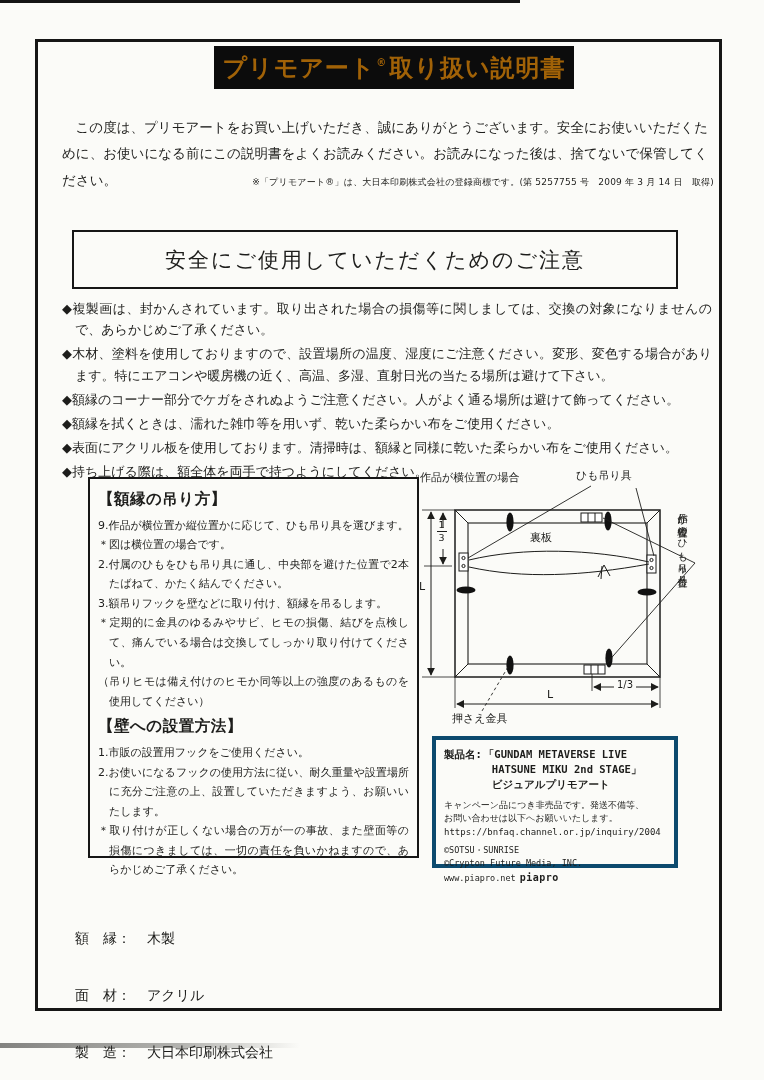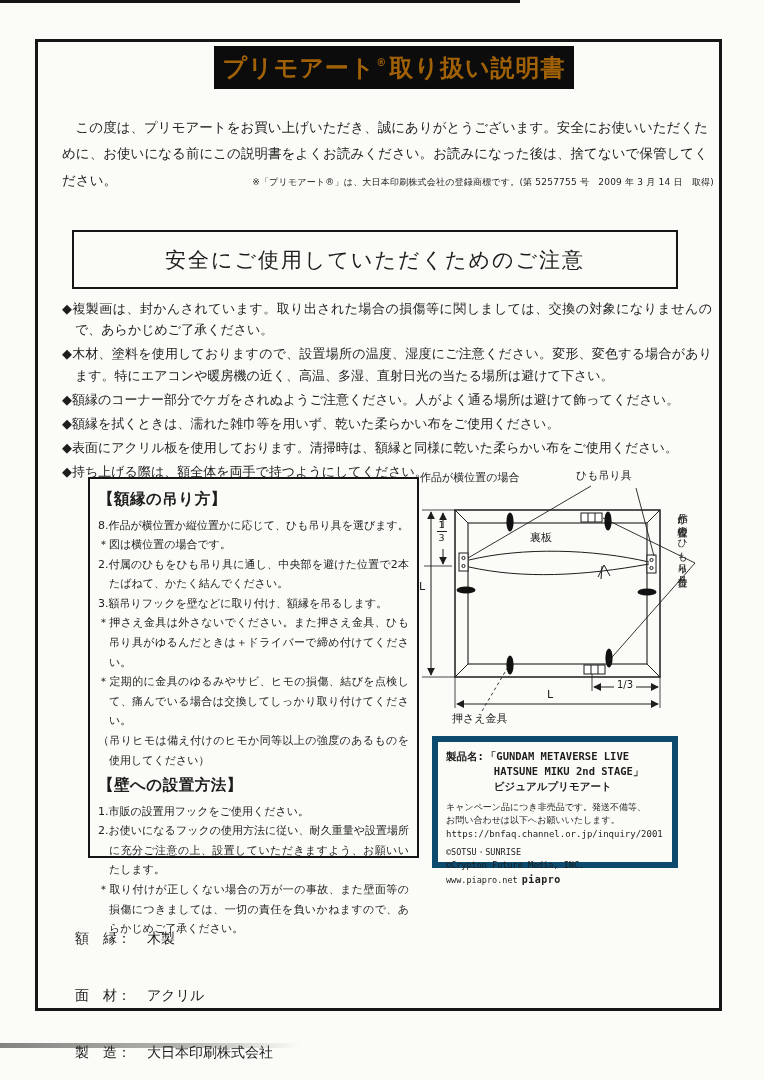--- a/index.html
+++ b/index.html
@@ -42,21 +42,21 @@
   .dg-l-left{left:1px;top:112px;}
   .dg-frac{position:absolute;left:17px;top:52px;display:flex;flex-direction:column;align-items:center;
     width:13px;font-size:9.5px;line-height:1.05;}
   .frac-bar{width:10px;height:1px;background:#1d1d1b;margin:1px 0;}
   .dg-l-bottom{left:129px;top:220px;}
   .dg-third{left:196px;top:211px;font-size:10px;background:#fbfbf8;padding:0 3px;}
   .dg-clip-label{left:34px;top:243px;}
   .dg-portrait{position:absolute;left:257px;top:38px;height:175px;writing-mode:vertical-rl;
     font-size:10px;letter-spacing:0.5px;}
 
-  .product-box{position:absolute;left:432px;top:736px;width:246px;height:132px;border:6px solid #0c4a6e;
+  .product-box{position:absolute;left:432px;top:736px;width:246px;height:132px;border:4px solid #0c4a6e;
     box-sizing:border-box;padding:7px 8px;}
   .pb-name{display:flex;font-weight:bold;font-size:10.5px;line-height:1.45;
     font-family:"DejaVu Sans Mono","Liberation Mono",monospace;}
   .pb-name-lines{margin-left:2px;}
   .pb-name-lines div{white-space:nowrap;}
   .pb-indent{padding-left:8px;}
   .pb-note{font-size:9px;line-height:1.5;margin-top:6px;}
   .pb-url{font-size:9px;font-family:"DejaVu Sans Mono","Liberation Mono",monospace;margin-top:1px;}
   .pb-copy{font-size:8.5px;margin-top:7px;line-height:1.55;
     font-family:"DejaVu Sans Mono","Liberation Mono",monospace;}
@@ -90,25 +90,24 @@
   <p class="bullet">◆複製画は、封かんされています。取り出された場合の損傷等に関しましては、交換の対象になりませんので、あらかじめご了承ください。</p>
   <p class="bullet">◆木材、塗料を使用しておりますので、設置場所の温度、湿度にご注意ください。変形、変色する場合があります。特にエアコンや暖房機の近く、高温、多湿、直射日光の当たる場所は避けて下さい。</p>
   <p class="bullet">◆額縁のコーナー部分でケガをされぬようご注意ください。人がよく通る場所は避けて飾ってください。</p>
   <p class="bullet">◆額縁を拭くときは、濡れた雑巾等を用いず、乾いた柔らかい布をご使用ください。</p>
   <p class="bullet">◆表面にアクリル板を使用しております。清掃時は、額縁と同様に乾いた柔らかい布をご使用ください。</p>
   <p class="bullet">◆持ち上げる際は、額全体を両手で持つようにしてください。</p>
 </div>
 
 <div class="inst-box">
   <div class="inst-heading">【額縁の吊り方】</div>
-  <p class="hang-line">8.作品が横位置か縦位置かに応じて、ひも吊り具を選びます。</p>
+  <p class="hang-line">9.作品が横位置か縦位置かに応じて、ひも吊り具を選びます。</p>
   <p class="hang-line">＊図は横位置の場合です。</p>
   <p class="hang-line">2.付属のひもをひも吊り具に通し、中央部を避けた位置で2本たばねて、かたく結んでください。</p>
   <p class="hang-line">3.額吊りフックを壁などに取り付け、額縁を吊るします。</p>
-  <p class="hang-line">＊押さえ金具は外さないでください。また押さえ金具、ひも吊り具がゆるんだときは＋ドライバーで締め付けてください。</p>
   <p class="hang-line">＊定期的に金具のゆるみやサビ、ヒモの損傷、結びを点検して、痛んでいる場合は交換してしっかり取り付けてください。</p>
   <p class="hang-line">（吊りヒモは備え付けのヒモか同等以上の強度のあるものを使用してください）</p>
   <div class="inst-heading">【壁への設置方法】</div>
   <p class="hang-line">1.市販の設置用フックをご使用ください。</p>
   <p class="hang-line">2.お使いになるフックの使用方法に従い、耐久重量や設置場所に充分ご注意の上、設置していただきますよう、お願いいたします。</p>
   <p class="hang-line">＊取り付けが正しくない場合の万が一の事故、また壁面等の損傷につきましては、一切の責任を負いかねますので、あらかじめご了承ください。</p>
 </div>
 
 <div class="diagram">
   <svg width="302" height="276" viewBox="0 0 302 276">
@@ -203,21 +202,21 @@
     <div class="pb-name-lines">
       <div>「GUNDAM METAVERSE LIVE</div>
       <div class="pb-indent">HATSUNE MIKU 2nd STAGE」</div>
       <div class="pb-indent">ビジュアルプリモアート</div>
     </div>
   </div>
   <div class="pb-note">
     <div>キャンペーン品につき非売品です。発送不備等、</div>
     <div>お問い合わせは以下へお願いいたします。</div>
   </div>
-  <div class="pb-url">https://bnfaq.channel.or.jp/inquiry/2001</div>
+  <div class="pb-url">https://bnfaq.channel.or.jp/inquiry/2004</div>
   <div class="pb-copy">
     <div>©SOTSU・SUNRISE</div>
     <div><span>©Crypton Future Media, INC. www.piapro.net</span><span class="pb-logo">piapro</span></div>
   </div>
 </div>
 
 <div class="specs">
   <div class="spec-row">
     <span class="spec-label">額　縁：</span><span>木製</span>
   </div>

